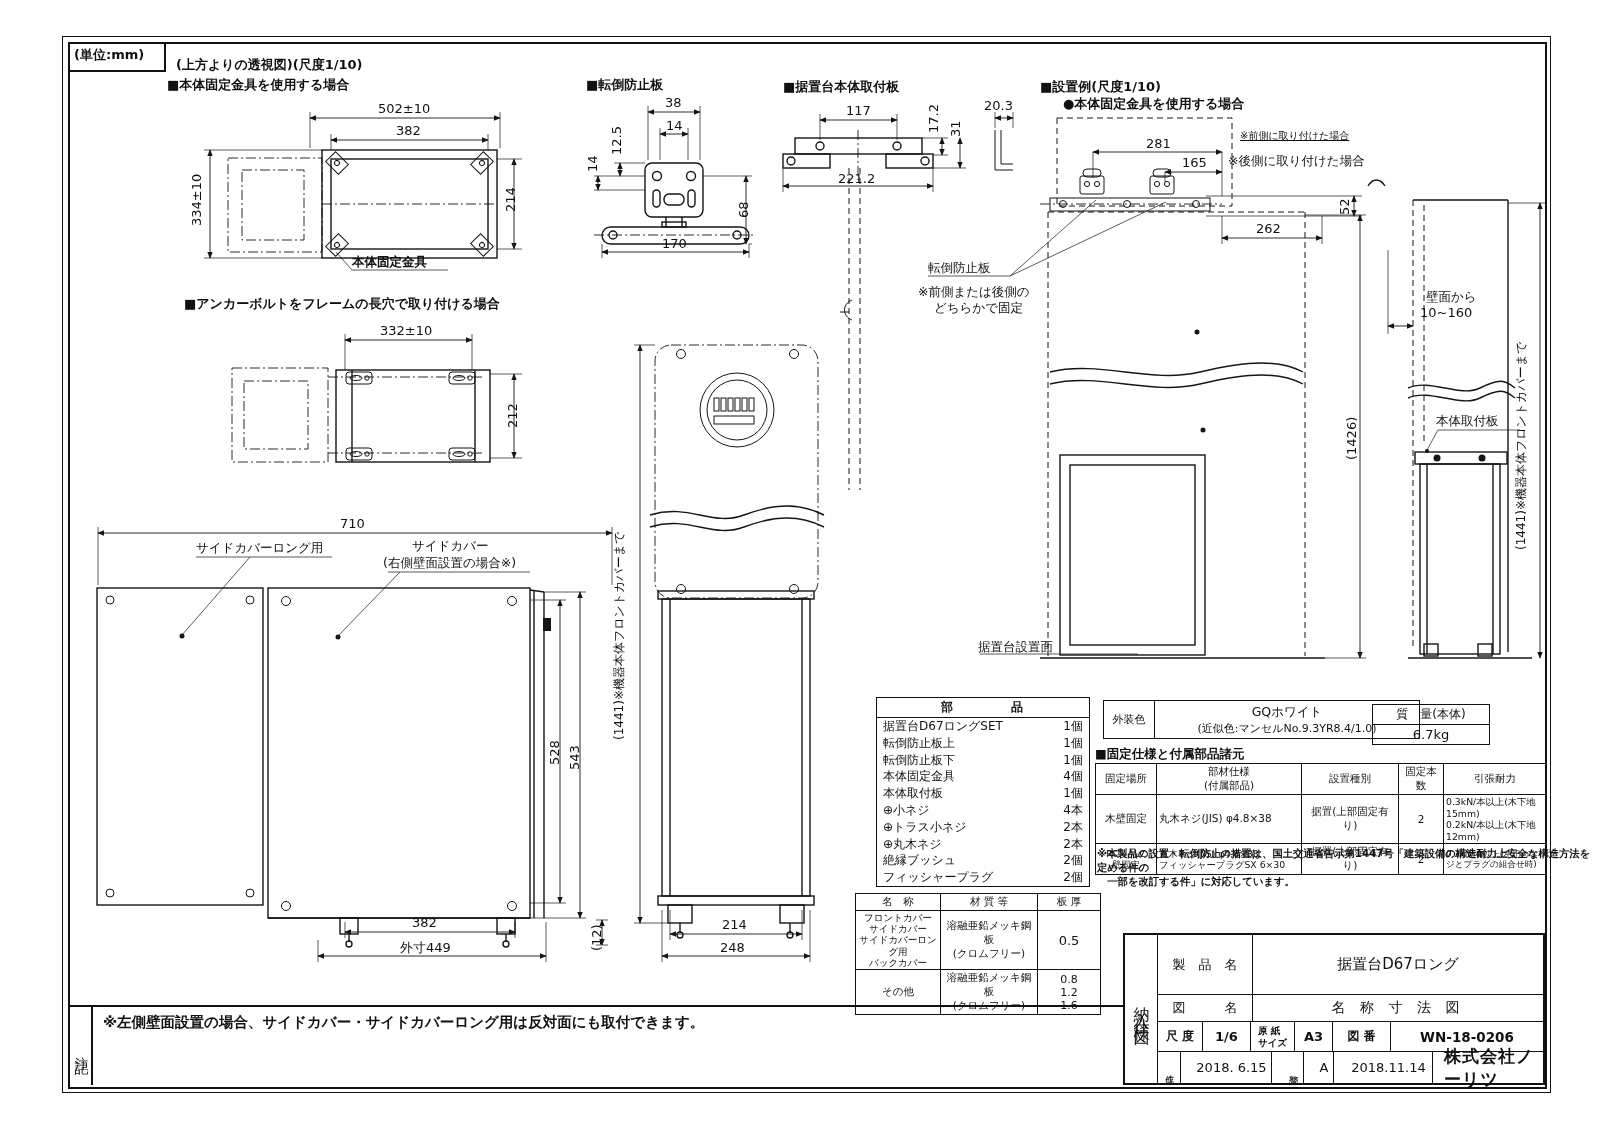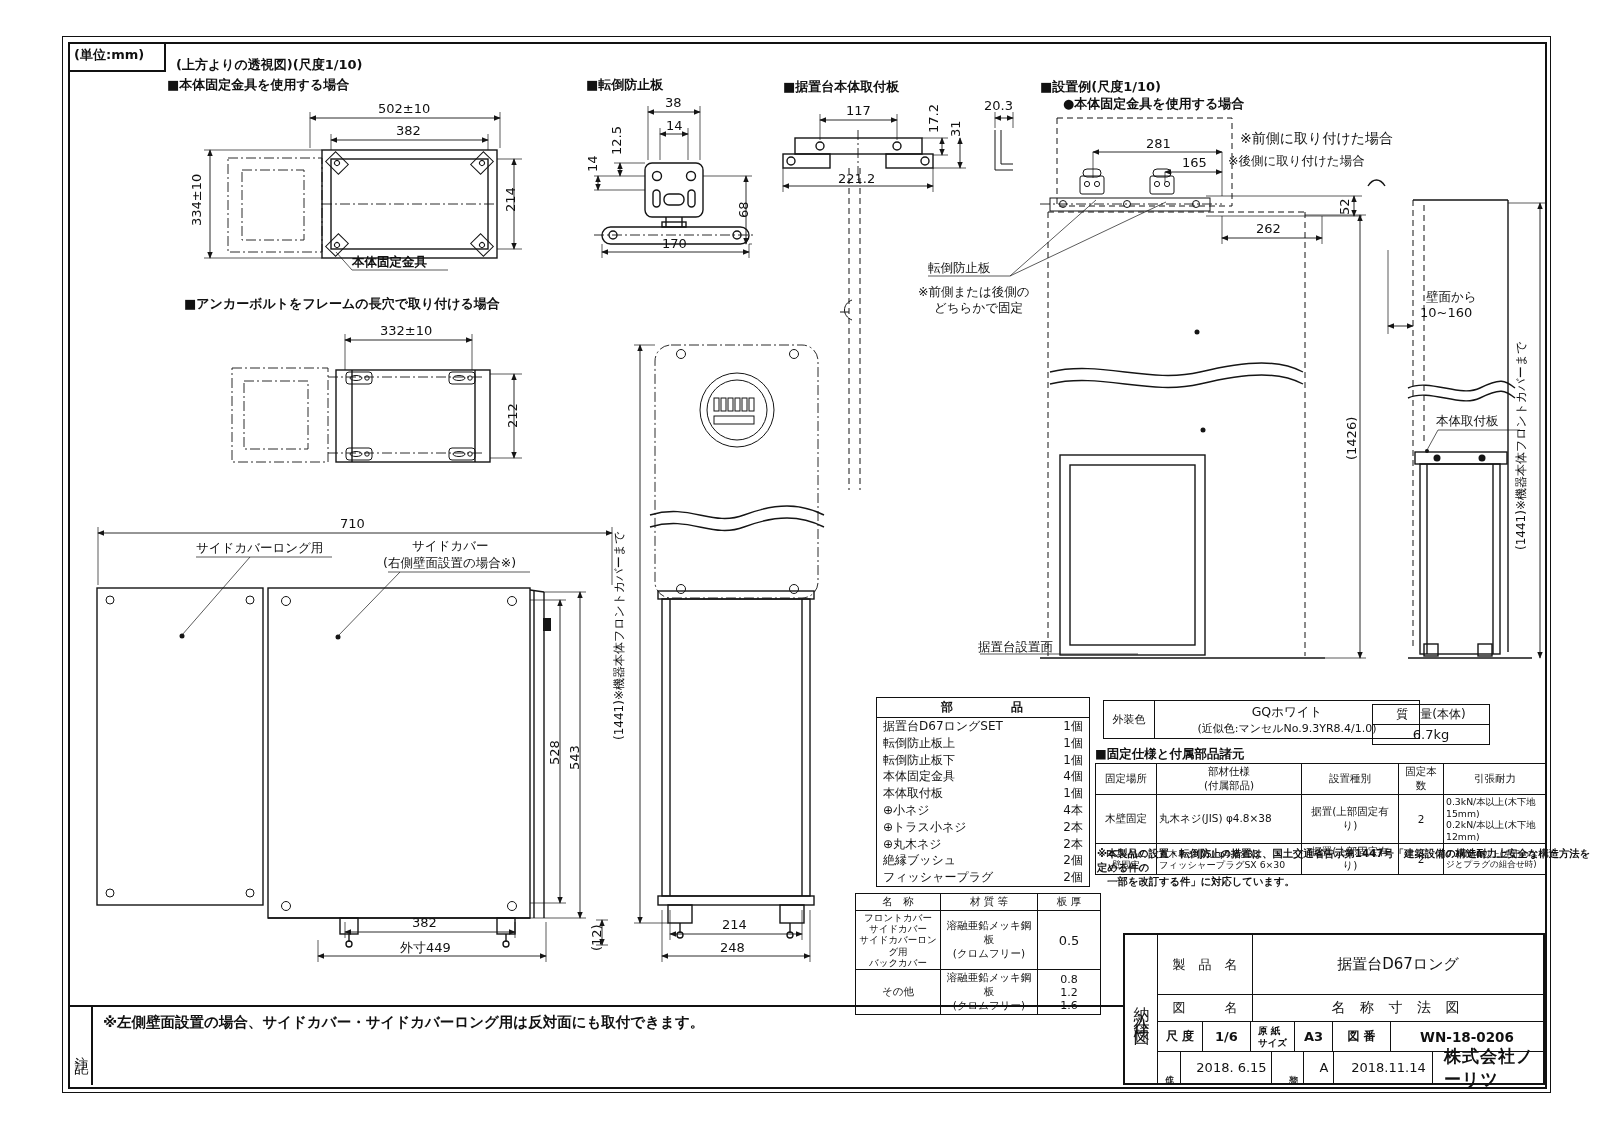--- a/index.html
+++ b/index.html
@@ -399,21 +399,21 @@
   <div class="t b" style="left:783px;top:79px;">■据置台本体取付板</div>
   <div class="t dim" style="left:846px;top:103px;">117</div>
   <div class="t dim rot" style="left:926px;top:133px;">17.2</div>
   <div class="t dim rot" style="left:948px;top:137px;">31</div>
   <div class="t dim" style="left:984px;top:98px;">20.3</div>
   <div class="t dim" style="left:838px;top:171px;">221.2</div>
 
   <div class="t b" style="left:1040px;top:79px;">■設置例(尺度1/10)</div>
   <div class="t b" style="left:1063px;top:96px;">●本体固定金具を使用する場合</div>
   <div class="t dim" style="left:1146px;top:136px;">281</div>
-  <div class="t" style="left:1240px;top:130px;font-size:14px;">※前側に取り付けた場合</div>
+  <div class="t" style="left:1240px;top:130px;font-size:10px;text-decoration:underline;">※前側に取り付けた場合</div>
   <div class="t dim" style="left:1182px;top:155px;">165</div>
   <div class="t" style="left:1228px;top:153px;font-size:12.5px;">※後側に取り付けた場合</div>
   <div class="t dim rot" style="left:1337px;top:215px;">52</div>
   <div class="t dim" style="left:1256px;top:221px;">262</div>
   <div class="t" style="left:928px;top:260px;font-size:12.5px;">転倒防止板</div>
   <div class="t" style="left:918px;top:284px;font-size:12.5px;">※前側または後側の</div>
   <div class="t" style="left:934px;top:300px;font-size:12.5px;">どちらかで固定</div>
   <div class="t" style="left:1426px;top:289px;font-size:12.5px;">壁面から</div>
   <div class="t" style="left:1420px;top:305px;">10~160</div>
   <div class="t dim rot" style="left:1344px;top:460px;">(1426)</div>

